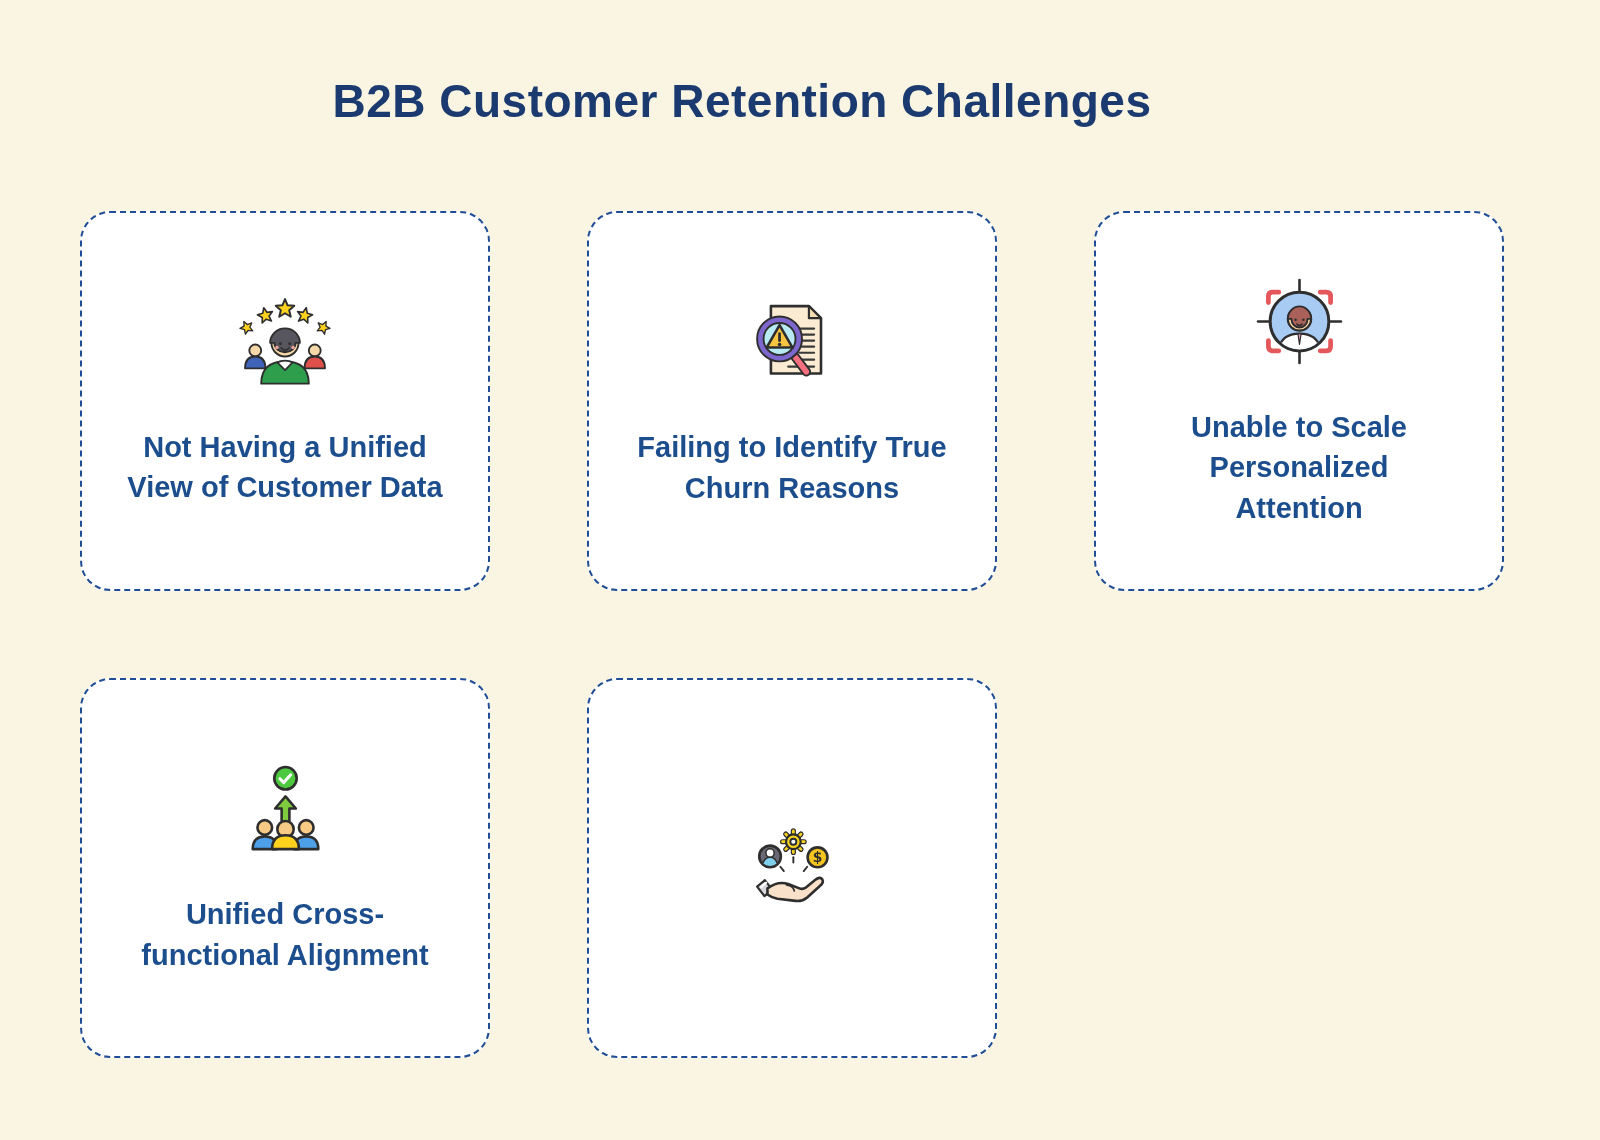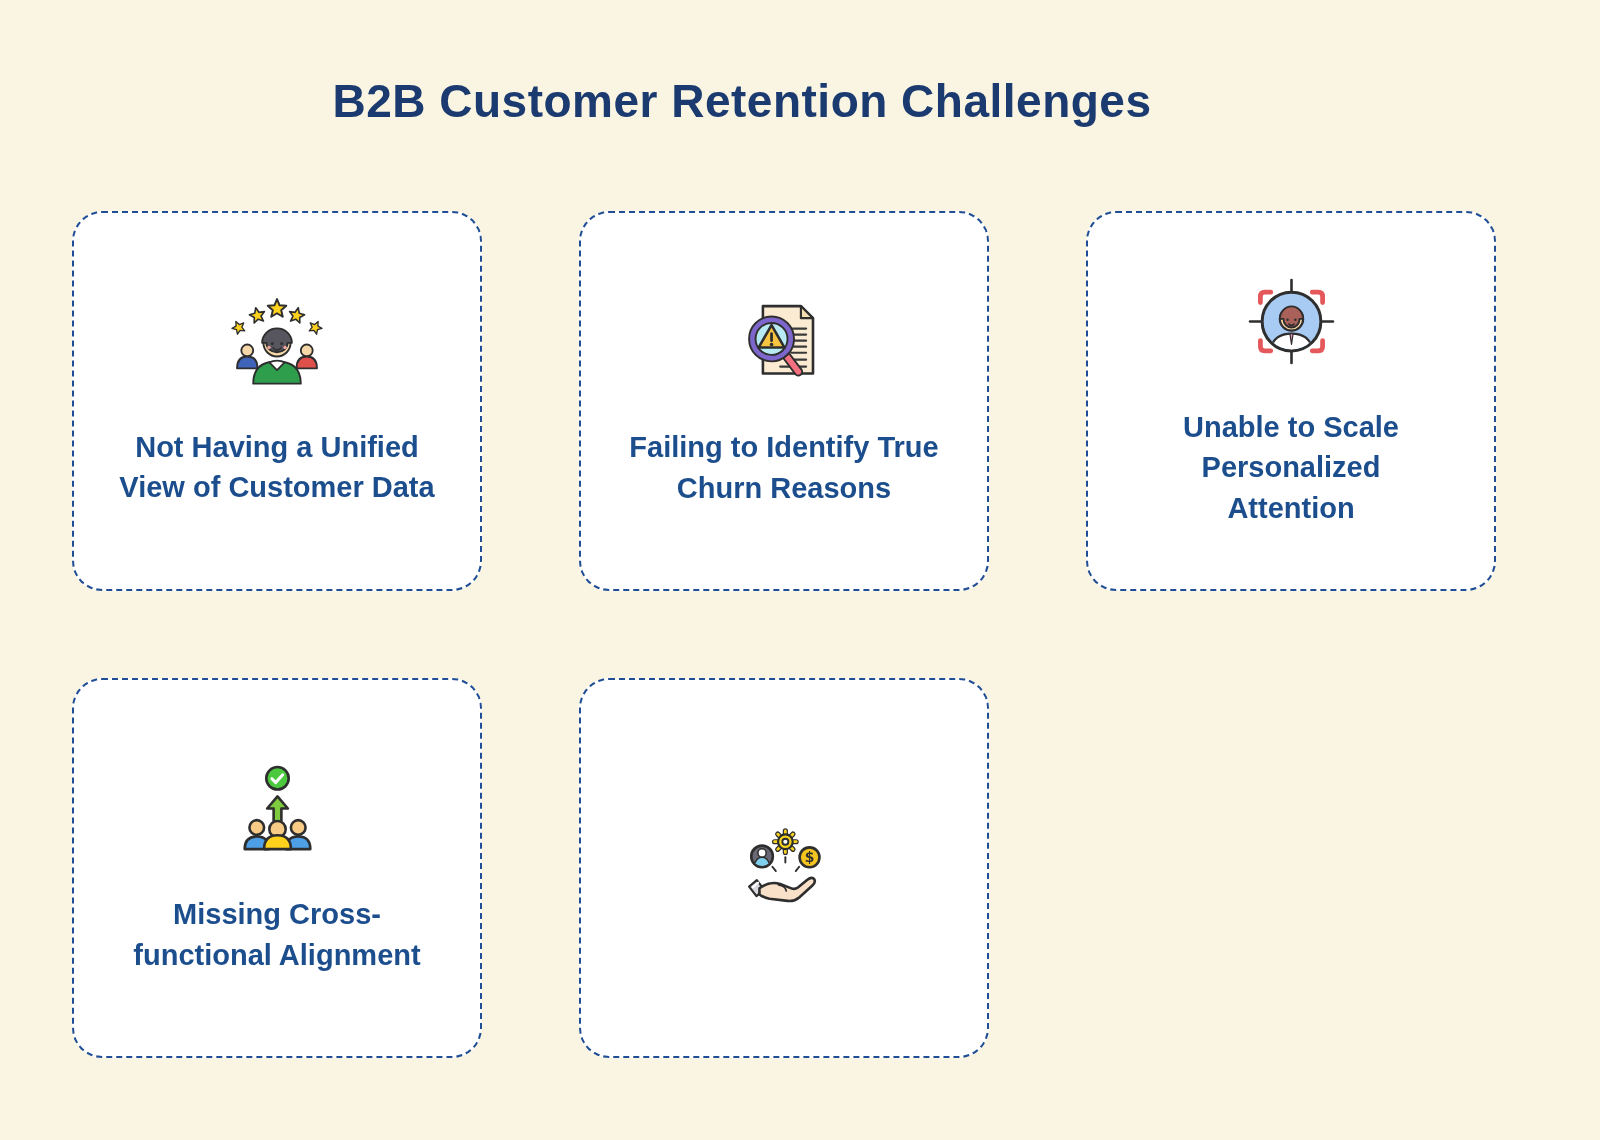--- a/index.html
+++ b/index.html
@@ -9,21 +9,21 @@
     font-family:"Liberation Sans", sans-serif;
     position:relative;
     overflow:hidden;
   }
   .page-title {
     position:absolute; top:74px; left:0; width:1484px;
     text-align:center; font-size:46px; font-weight:700;
     color:#1A3A70; letter-spacing:0.5px;
   }
   .grid {
-    position:absolute; top:211px; left:72px;
+    position:absolute; top:211px; left:80px;
     display:grid;
     grid-template-columns:410px 410px 410px;
     grid-template-rows:380px 380px;
     column-gap:97px; row-gap:87px;
   }
   .card {
     background:#FFFFFF;
     border:2px dashed #1F4E96;
     border-radius:30px;
     display:flex; flex-direction:column;
@@ -142,21 +142,21 @@
       <path d="M50.5,70 v-15 h-7.5 l12,-14 12,14 h-7.5 v15 z" fill="#7ECB3F" stroke="#2e2e2e" stroke-width="3" stroke-linejoin="round"></path>
       <g stroke="#2e2e2e" stroke-width="3" stroke-linejoin="round">
         <circle cx="31" cy="77" r="8.5" fill="#F7CA85"></circle>
         <path d="M17,102 q0,-14.5 14,-14.5 q14,0 14,14.5 z" fill="#4D9FE8"></path>
         <circle cx="79" cy="77" r="8.5" fill="#F7CA85"></circle>
         <path d="M65,102 q0,-14.5 14,-14.5 q14,0 14,14.5 z" fill="#4D9FE8"></path>
         <circle cx="55" cy="79" r="9.5" fill="#F7CA85"></circle>
         <path d="M39.5,102 q0,-16 15.5,-16 q15.5,0 15.5,16 z" fill="#FFD21D"></path>
       </g>
     </svg>
-    <div class="card-label">Missing Cross-
+    <div class="card-label">Unified Cross-
 functional Alignment</div>
   </div>
 
   <div class="card">
     <svg class="card-icon" viewBox="0 0 110 110" width="95" height="95">
       <defs>
           <clipPath id="c6">
             <circle cx="29" cy="41" r="11"></circle>
           </clipPath>
         </defs>

